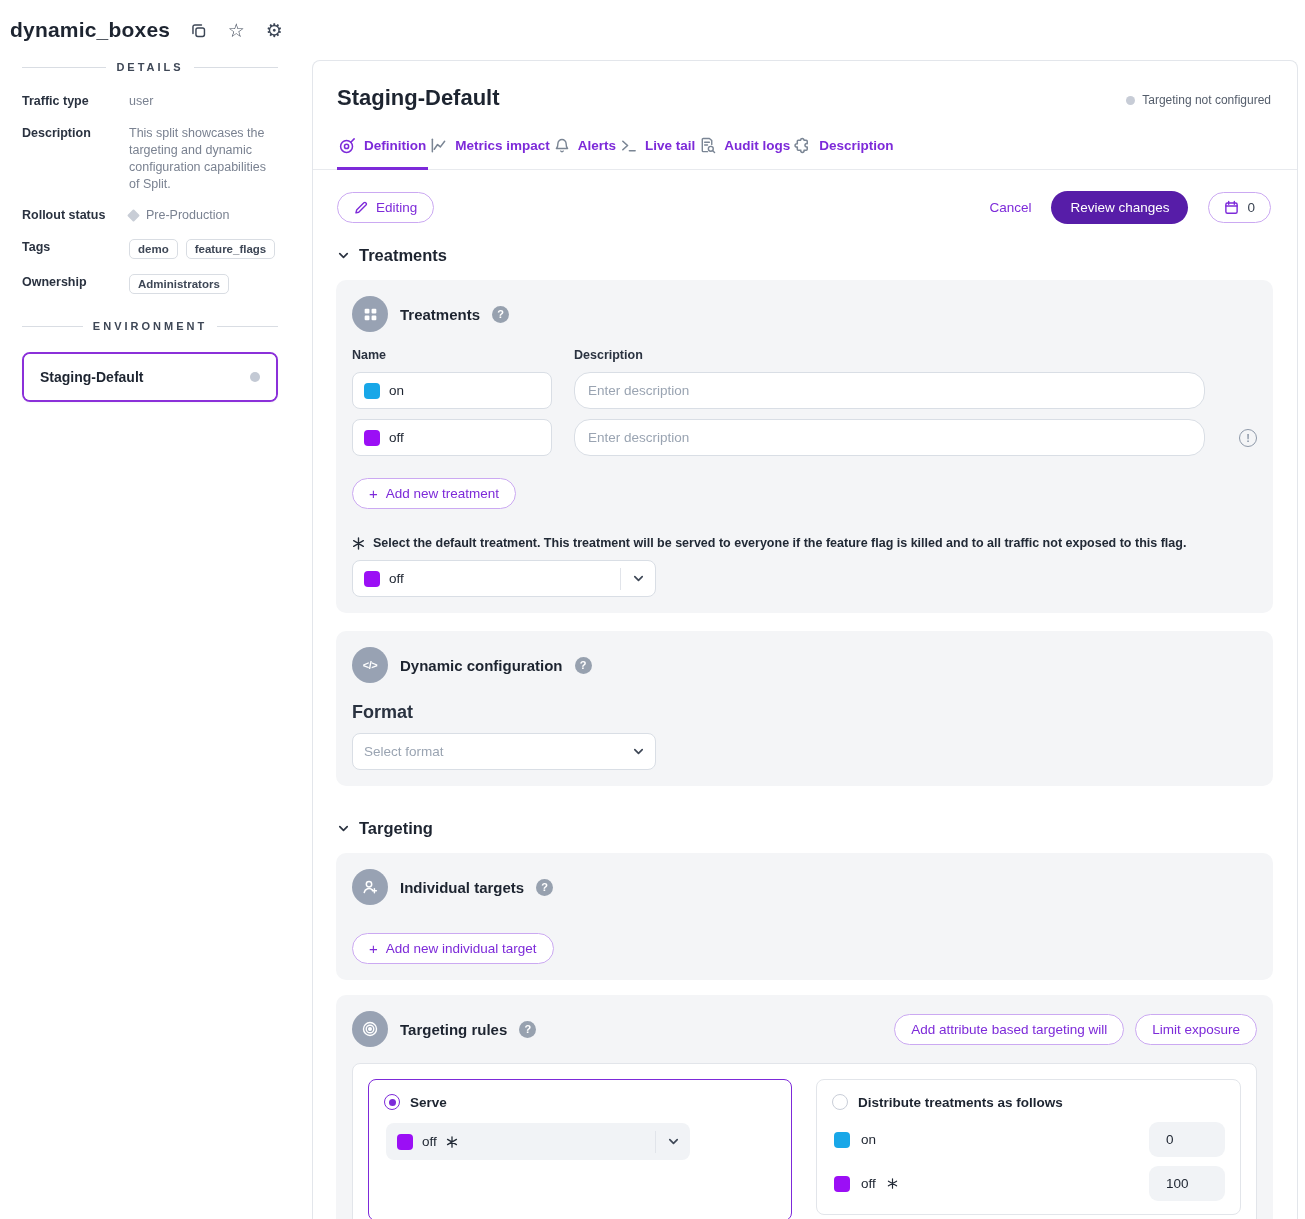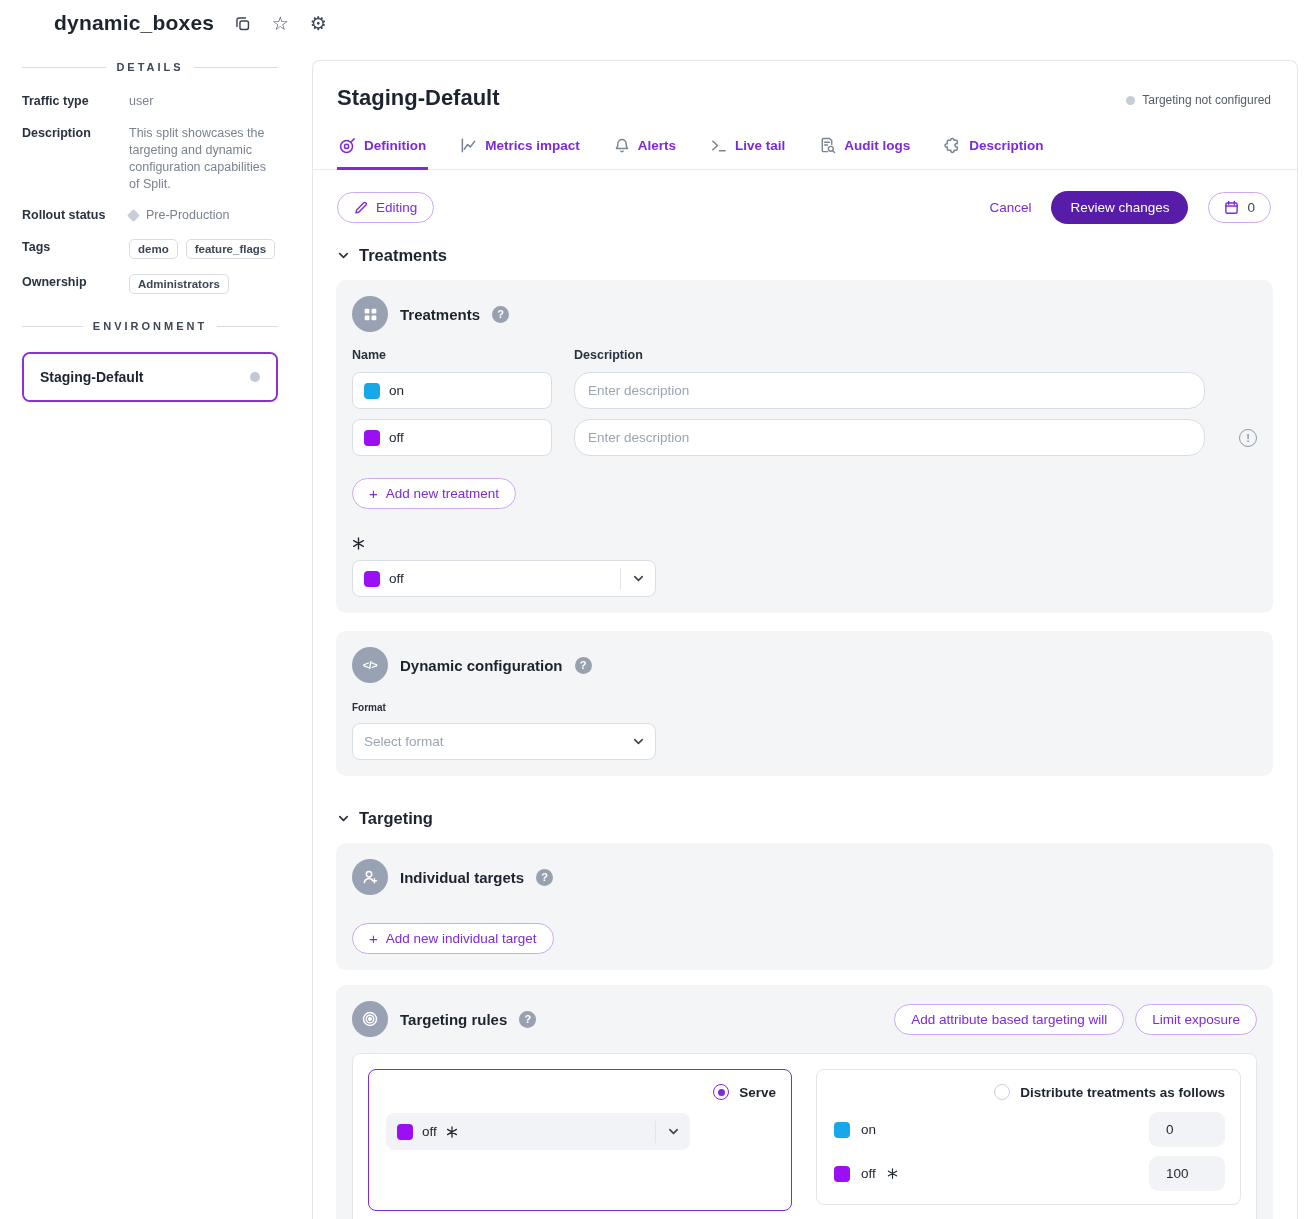--- a/index.html
+++ b/index.html
@@ -1,20 +1,20 @@
 <!DOCTYPE html>
 <html><head>
 <meta charset="utf-8">
 <style>
   * { margin:0; padding:0; box-sizing:border-box; }
   html,body { width:1305px; height:1219px; background:#ffffff; overflow:hidden;
     font-family:"Liberation Sans","DejaVu Sans",sans-serif; color:#212936; }
 
   
-  .app-header { display:flex; align-items:center; gap:18px; padding:11px 10px 0 10px;margin-left:44px; }
+  .app-header { display:flex; align-items:center; gap:18px; padding:18px 10px 0 10px; }
   .app-title { font-size:21px; font-weight:700; color:#1d2430; letter-spacing:.2px; }
   .hicon { width:20px; height:20px; display:flex; align-items:center; justify-content:center;
     color:#3c4656; cursor:pointer; }
   .hicon svg { display:block; }
   .gear-glyph { font-size:19px; line-height:1; color:#3c4656; }
   .star-glyph { font-size:19px; line-height:1; color:#3c4656; }
 
   
   .sidebar { position:absolute; left:0; top:45px; width:300px; padding:0 22px; }
   .divider { display:flex; align-items:center; gap:10px; margin:16px 0 20px; }
@@ -45,21 +45,21 @@
 
   
   .main-card { position:absolute; left:312px; top:60px; width:986px; height:1159px;
     background:#fff; border:1px solid #e3e6eb; border-radius:8px 8px 0 0; border-bottom:none; }
   .title-row { display:flex; justify-content:space-between; align-items:flex-start; padding:24px 26px 0 24px; }
   .page-title { font-size:22px; font-weight:700; color:#1d2430; }
   .target-status { display:flex; align-items:center; gap:7px; margin-top:8px; }
   .target-status .dot { width:9px; height:9px; background:#c7ccd6; }
   .target-status span { font-size:12px; color:#545d6b; }
 
-  .tabs { display:flex; gap:30px; padding:0 24px; margin-top:24px; border-bottom:1px solid #e8eaee; }
+  .tabs { display:flex; padding:0 24px; margin-top:24px; border-bottom:1px solid #e8eaee; }
   .tab { display:flex; align-items:center; gap:8px; padding:2px 2px 13px; cursor:pointer;
     border-bottom:3px solid transparent; margin-bottom:-1px; }
   .tab .tlabel { font-size:13.5px; font-weight:700; color:#7d2ad9; }
   .tab svg { stroke:#7a8594; }
   .tab.active { border-bottom-color:#7d2ad9; }
   .tab.active svg { stroke:#7d2ad9; }
 
   .toolbar { display:flex; justify-content:space-between; align-items:center; padding:21px 26px 12px 24px; }
   .pill { display:inline-flex; align-items:center; gap:8px; border:1px solid #cba9f2; border-radius:999px;
     background:#fff; color:#7d2ad9; font-size:13.5px; font-weight:400; padding:7px 16px; cursor:pointer; }
@@ -110,32 +110,32 @@
   .ast { flex:0 0 13px; margin-top:1px; }
 
   .dropdown { width:304px; height:37px; background:#fff; border:1px solid #d9dee5; border-radius:8px;
     display:flex; align-items:center; margin-top:10px; cursor:pointer; }
   .dropdown .dd-main { flex:1; display:flex; align-items:center; gap:9px; padding:0 11px; }
   .dd-divider { width:1px; height:22px; background:#e1e4ea; }
   .dd-caret { width:34px; display:flex; align-items:center; justify-content:center; }
   .dd-text { font-size:13.5px; color:#1d2430; }
   .dd-placeholder { font-size:13.5px; color:#9aa4b2; }
 
-  .format-label { margin-top:19px; font-size:10px; font-weight:700; color:#2a3240; }
+  .format-label { margin-top:19px; font-size:18px; font-weight:700; color:#2a3240; }
 
   .rules-head { display:flex; align-items:center; justify-content:space-between; }
   .rules-head-left { display:flex; align-items:center; gap:12px; }
   .rules-head-right { display:flex; align-items:center; gap:11px; }
 
   .rules-body { margin-top:16px; background:#fff; border:1px solid #e2e5ea; border-radius:8px;
     padding:15px; display:flex; gap:24px; align-items:flex-start; }
   .opt-card { border-radius:8px; padding:14px 15px; background:#fff; }
   .opt-serve { width:424px; height:142px; border:1.5px solid #7d2ad9; }
   .opt-distribute { flex:1; height:136px; border:1px solid #e2e5ea; }
-  .radio-row { display:flex; align-items:center; gap:10px;justify-content:flex-end; }
+  .radio-row { display:flex; align-items:center; gap:10px; }
   .radio { width:16px; height:16px; border-radius:50%; flex:0 0 16px; position:relative; }
   .radio.on { border:1.5px solid #7d2ad9; }
   .radio.on::after { content:""; position:absolute; left:3.5px; top:3.5px; width:7px; height:7px;
     border-radius:50%; background:#7d2ad9; }
   .radio.off { border:1.5px solid #c9ced8; }
   .radio-label { font-size:13.5px; font-weight:700; color:#1d2430; }
   .serve-dd { background:#f1f3f6; border:none; }
   .dist-row { display:flex; align-items:center; justify-content:space-between; margin-top:12px;
     padding-left:2px; }
   .dist-left { display:flex; align-items:center; gap:11px; }
@@ -344,20 +344,21 @@
 
     <button class="pill add-btn">
       <span class="plus-glyph">+</span>
       <span>Add new treatment</span>
     </button>
 
     <div class="default-note">
       <svg class="ast" width="13" height="13" viewBox="0 0 14 14" stroke="#222a36" stroke-width="1.5" stroke-linecap="round">
         <path d="M7 1v12M1.8 4l10.4 6M12.2 4L1.8 10"></path>
       </svg>
+      <span class="ntext">Select the default treatment. This treatment will be served to everyone if the feature flag is killed and to all traffic not exposed to this flag.</span>
     </div>
 
     <div class="dropdown">
       <div class="dd-main">
         <span class="swatch violet"></span>
         <span class="dd-text">off</span>
       </div>
       <div class="dd-divider"></div>
       <div class="dd-caret">
         <svg width="13" height="13" viewBox="0 0 14 14" fill="none" stroke="#3e4756" stroke-width="1.8" stroke-linecap="round" stroke-linejoin="round">

